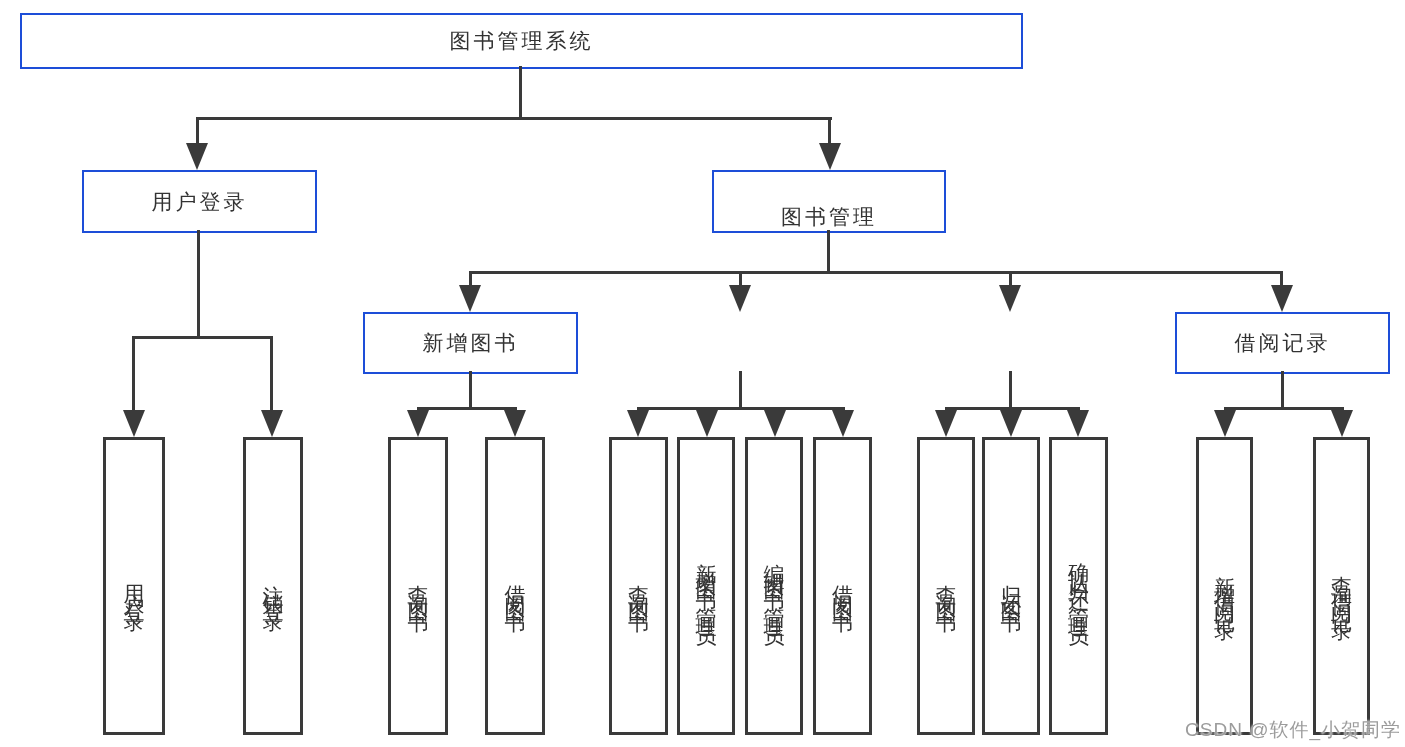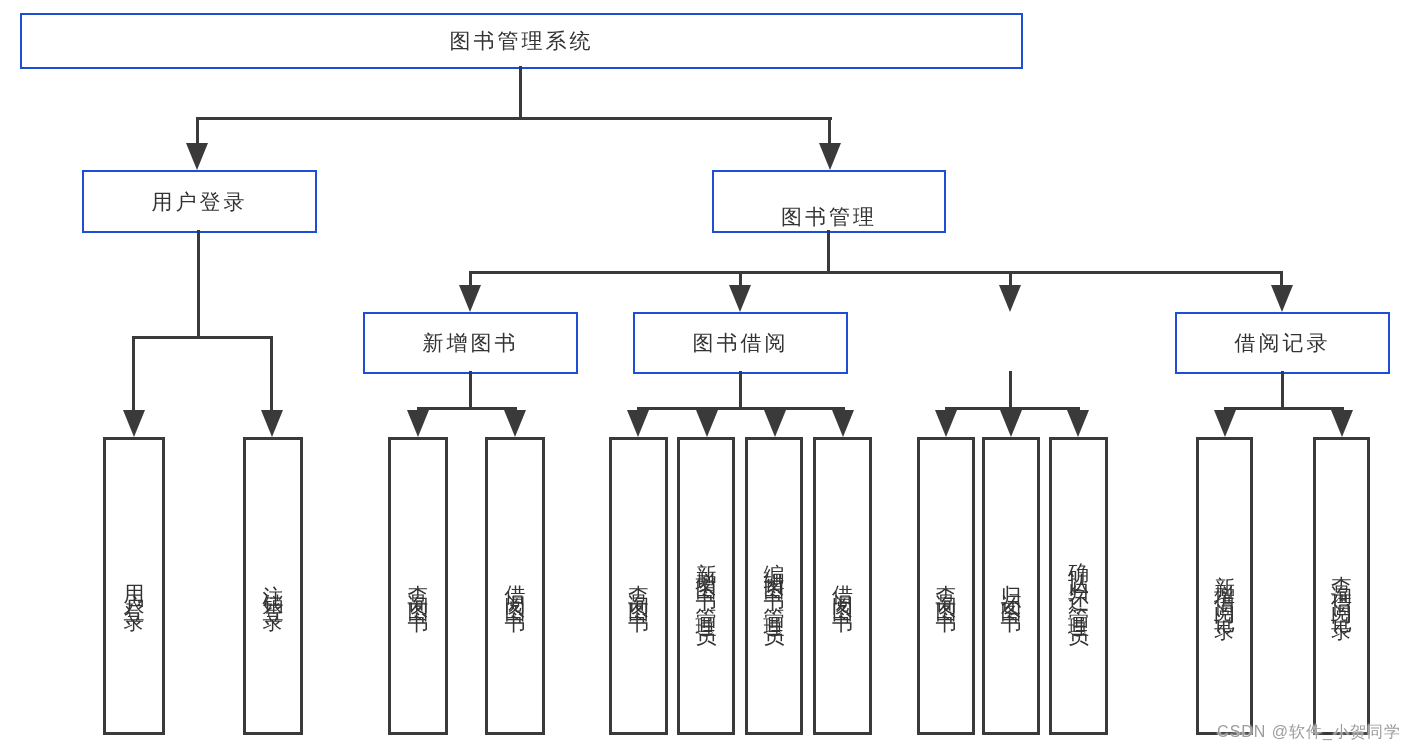--- a/index.html
+++ b/index.html
@@ -20,21 +20,21 @@
   }
   .hline{position:absolute;height:3px;background:#3a3a3a;}
   .vline{position:absolute;width:3px;background:#3a3a3a;}
   .arrow{
     position:absolute;width:0;height:0;
     border-left:11px solid transparent;border-right:11px solid transparent;
     border-top:27px solid #3a3a3a;
   }
   .watermark{
     position:absolute;right:4px;bottom:4px;z-index:10;
-    font-size:16px;letter-spacing:1px;color:#9c9c9c;
+    font-size:19px;letter-spacing:1px;color:#9c9c9c;
     text-shadow:0 0 3px #ffffff,0 0 2px #ffffff;
   }
 </style>
 </head>
 <body>
 
 <div id="stage">
 
   <div class="node" style="left:20px;top:13px;width:1003px;height:56px;">
     <span>图书管理系统</span>
@@ -67,23 +67,20 @@
   <div class="arrow" style="left:459px;top:285px;"></div>
   <div class="vline" style="left:739px;top:271px;height:18px;"></div>
   <div class="arrow" style="left:729px;top:285px;"></div>
   <div class="vline" style="left:1009px;top:271px;height:18px;"></div>
   <div class="arrow" style="left:999px;top:285px;"></div>
   <div class="vline" style="left:1280px;top:271px;height:18px;"></div>
   <div class="arrow" style="left:1271px;top:285px;"></div>
 
   <div class="node" style="left:363px;top:312px;width:215px;height:62px;">
     <span>新增图书</span>
-  </div>
-  <div class="node" style="left:633px;top:312px;width:215px;height:62px;">
-    <span>图书借阅</span>
   </div>
   <div class="node" style="left:1175px;top:312px;width:215px;height:62px;">
     <span>借阅记录</span>
   </div>
 
   <div class="vline" style="left:469px;top:371px;height:39px;"></div>
   <div class="vline" style="left:739px;top:371px;height:39px;"></div>
   <div class="vline" style="left:1009px;top:371px;height:39px;"></div>
   <div class="vline" style="left:1281px;top:371px;height:39px;"></div>
 

